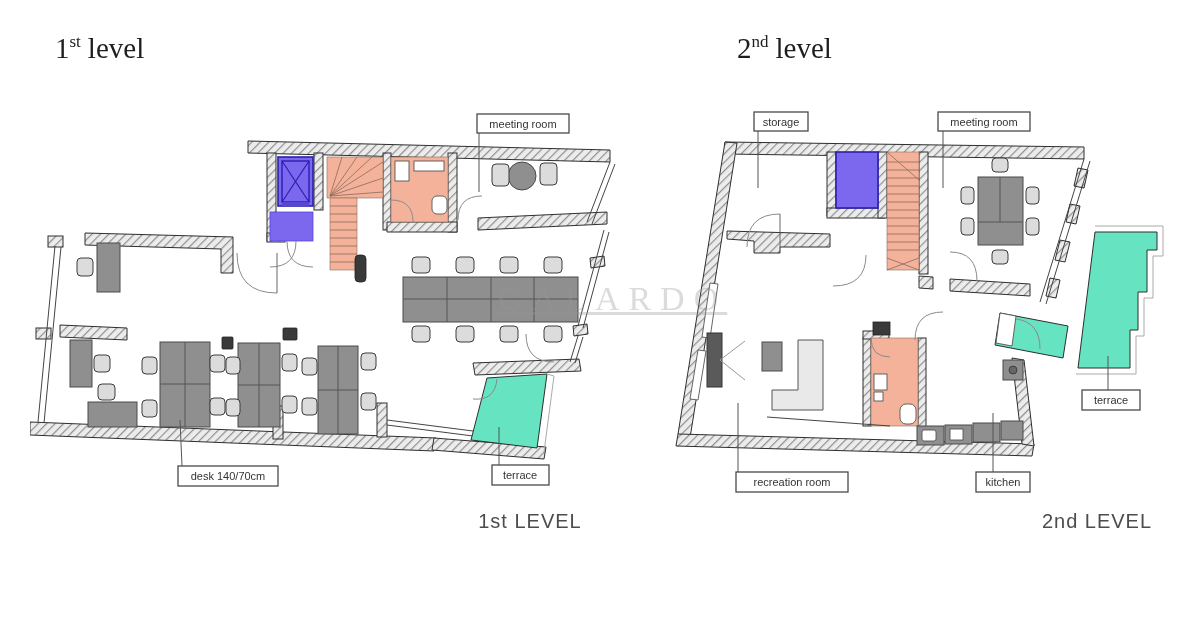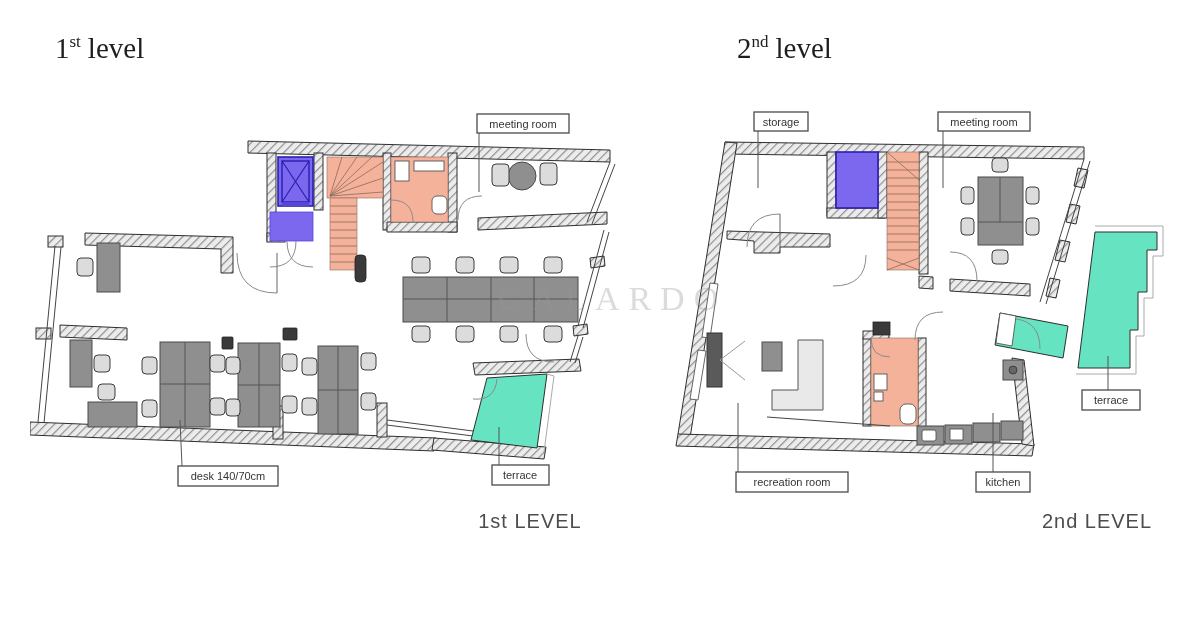--- a/index.html
+++ b/index.html
@@ -4,21 +4,21 @@
 <style>
   html,body{margin:0;padding:0;background:#fff;}
   #stage{position:relative;width:1200px;height:620px;background:#fff;overflow:hidden;
          font-family:"Liberation Sans",sans-serif;}
   .plan-title{position:absolute;font-family:"Liberation Serif",serif;font-size:29px;color:#1e1e1e;z-index:2;}
   .plan-title sup{font-size:17px;}
   .plan-title .word{margin-left:7px;}
   .plan-svg{position:absolute;z-index:1;}
   #watermark{position:absolute;left:498px;top:280px;width:214px;text-align:center;z-index:5;
              pointer-events:none;font-family:"Liberation Serif",serif;}
-  #watermark .wm1{font-size:34px;letter-spacing:9px;color:rgba(150,150,150,0.34);}
+  #watermark .wm1{font-size:34px;letter-spacing:9px;color:rgba(150,150,150,0.34);text-decoration:underline;}
   #watermark .wm2{font-size:14px;letter-spacing:8px;color:rgba(150,150,150,0.28);margin-top:1px;}
   
   .wall{fill:url(#hatch);stroke:#2e2e2e;stroke-width:1;}
   .thin{stroke:#444;stroke-width:1;fill:none;}
   .desk{fill:var(--furniture_dark);stroke:#4a4a4a;stroke-width:1;}
   .tline{stroke:#555;stroke-width:1;}
   .chair{fill:var(--furniture_light);stroke:#3c3c3c;stroke-width:1;}
   .salmon{fill:var(--stairs);stroke:#8a6a5c;stroke-width:0.6;}
   .stair-line{stroke:#8a6a5c;stroke-width:0.8;fill:none;}
   .teal{fill:var(--terrace);stroke:#2e2e2e;stroke-width:1;}

